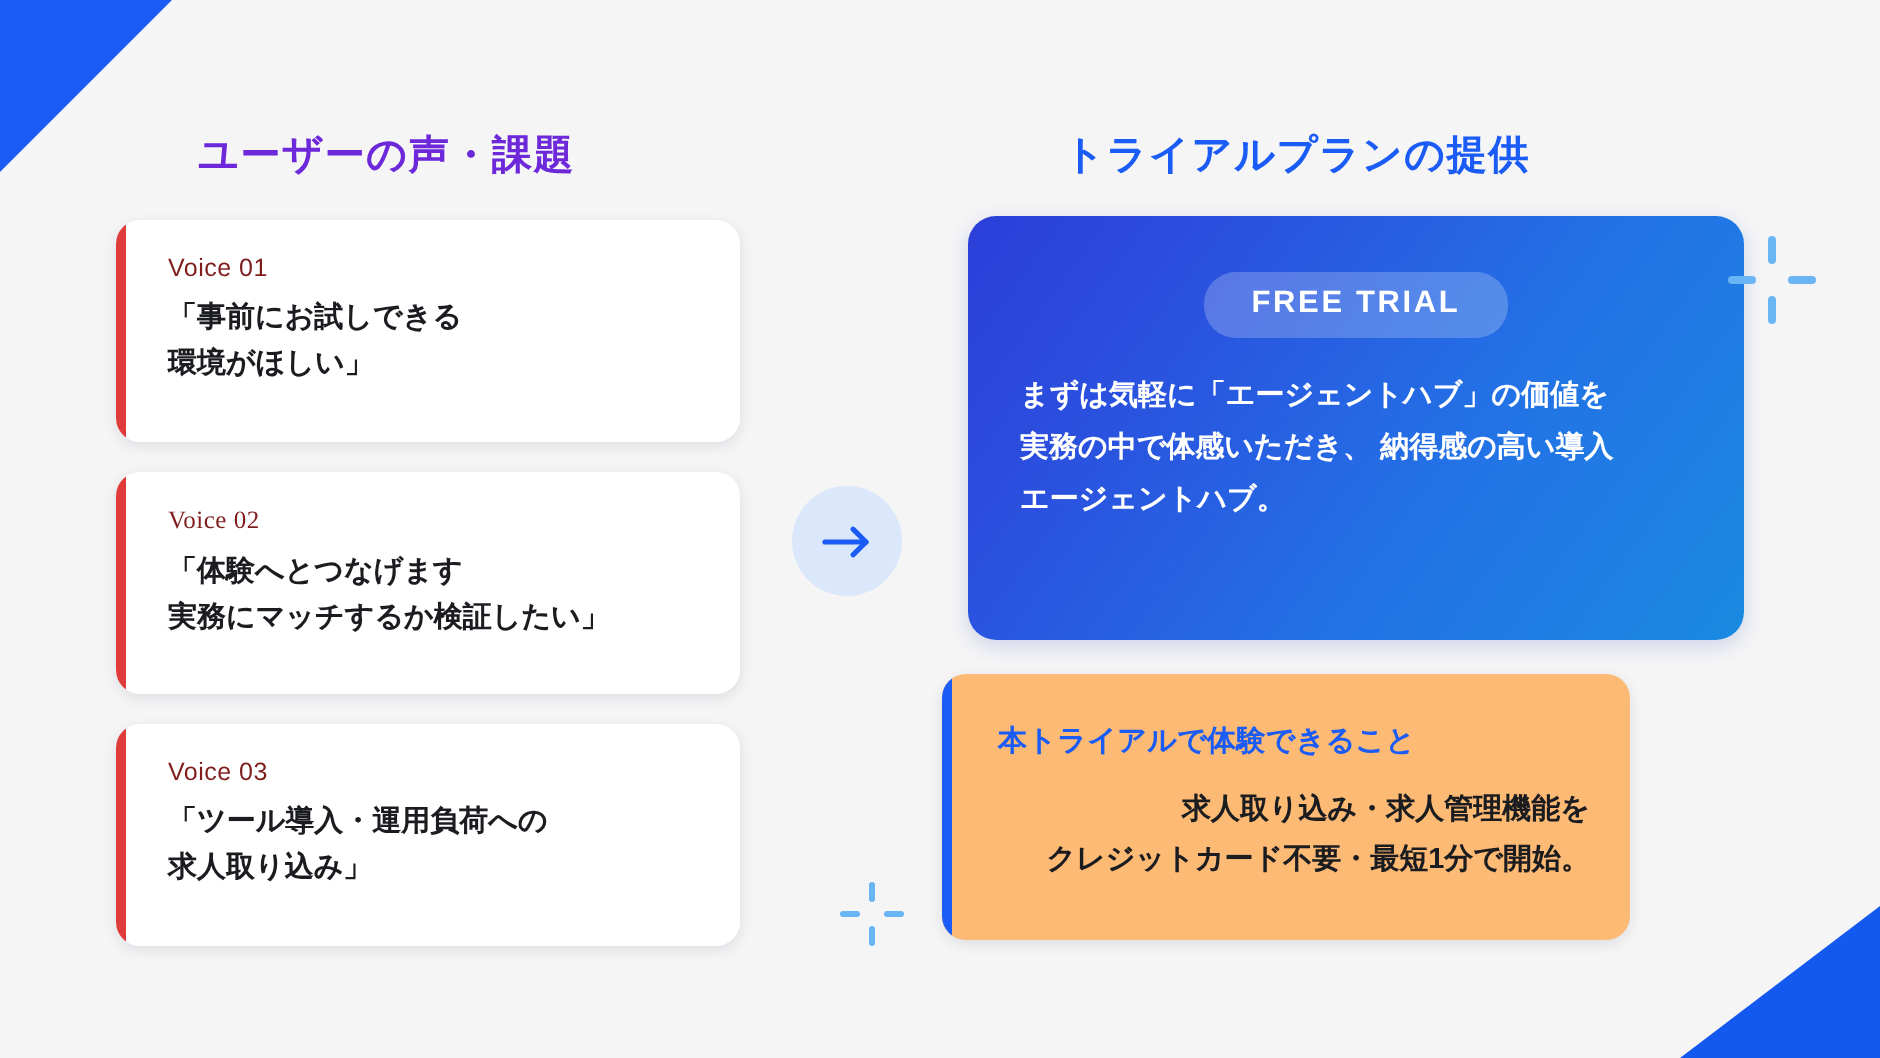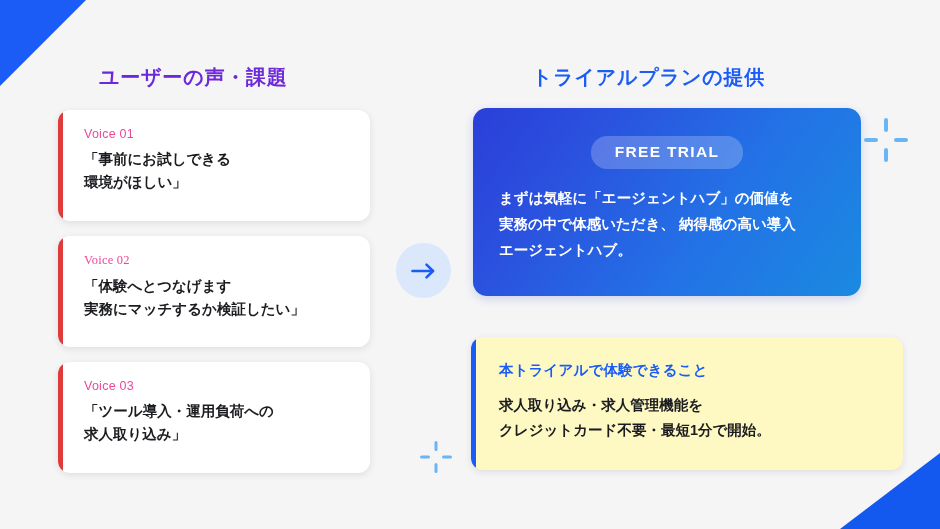--- a/index.html
+++ b/index.html
@@ -104,21 +104,21 @@
     width: 5px; height: 100%;
     background: #e03b3b;
     border-radius: 12px 0 0 12px;
   }
   .voice-1 { top: 110px; height: 111px; }
   .voice-2 { top: 236px; height: 111px; font-family: Liberation Serif, serif; }
   .voice-3 { top: 362px; height: 111px; }
 
   .voice-label {
     font-size: 12.5px;
-    color: #ec4899;
+    color: #7f1d1d;
     letter-spacing: 0.02em;
     margin-bottom: 7px;
   }
   .voice-quote {
     font-size: 14.5px;
     font-weight: bold;
     color: #1b1c20;
     line-height: 1.62;
   }
 
@@ -131,22 +131,22 @@
     background: #dbe7fb;
     display: flex;
     align-items: center;
     justify-content: center;
     z-index: 2;
   }
 
   
   .trial-card {
     position: absolute;
-    top: 108px; left: 7px;
-    width: 388px; height: 188px;
+    top: 108px; left: 18px;
+    width: 388px; height: 212px;
     border-radius: 14px;
     background: linear-gradient(126deg, #2a3fd8 0%, #2b4ede 22%, #2372e6 62%, #1a8ae0 100%);
     box-shadow: 0 3px 10px rgba(25, 60, 180, 0.18);
     padding: 28px 20px 0 20px;
   }
   .free-trial-badge {
     display: block;
     width: 152px;
     margin: 0 auto;
     text-align: center;
@@ -165,22 +165,22 @@
     font-weight: bold;
     line-height: 1.78;
     text-align: left;
     padding-left: 6px;
   }
 
   
   .benefit-card {
     position: absolute;
     top: 337px; left: 5px;
-    width: 432px; height: 133px;
-    background: #fef9c3;
+    width: 344px; height: 133px;
+    background: #fdba74;
     border-radius: 12px;
     box-shadow: 0 2px 7px rgba(20, 25, 45, 0.10);
     padding: 24px 20px 0 28px;
     overflow: hidden;
   }
   .benefit-card::before {
     content: "";
     position: absolute;
     left: 0; top: 0;
     width: 5px; height: 100%;
@@ -192,20 +192,21 @@
     font-weight: bold;
     color: #1a5cf5;
     letter-spacing: 0.01em;
     margin-bottom: 13px;
   }
   .benefit-body {
     font-size: 14.5px;
     font-weight: bold;
     color: #1b1c20;
     line-height: 1.7;
+    text-align: right;
   }
 </style>
 </head>
 <body>
 
 <div class="corner-tl"></div>
 <div class="corner-br"></div>
 
 <div class="plus plus-lg">
   <span class="bar-top"></span>

